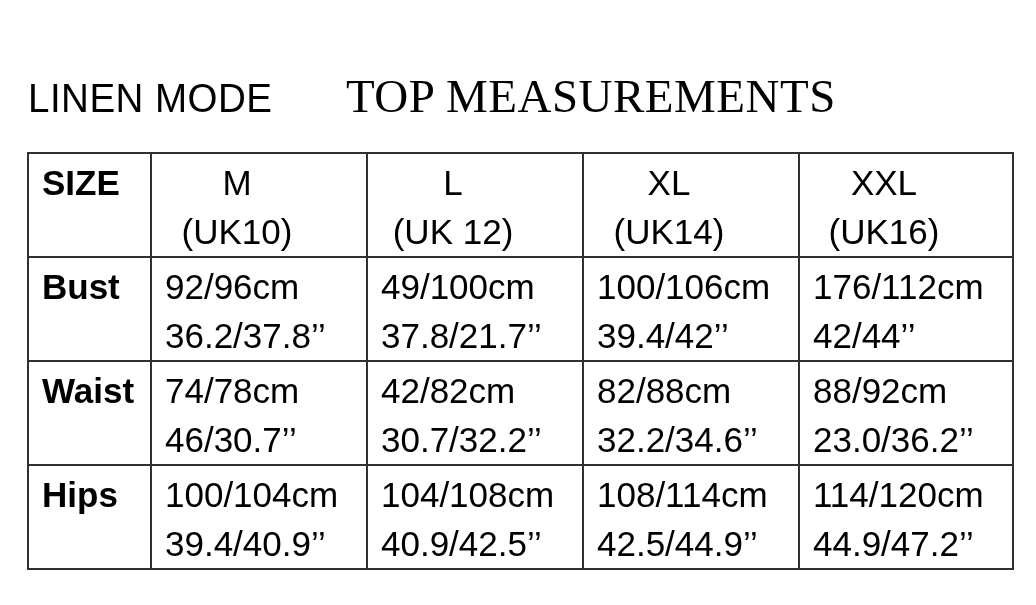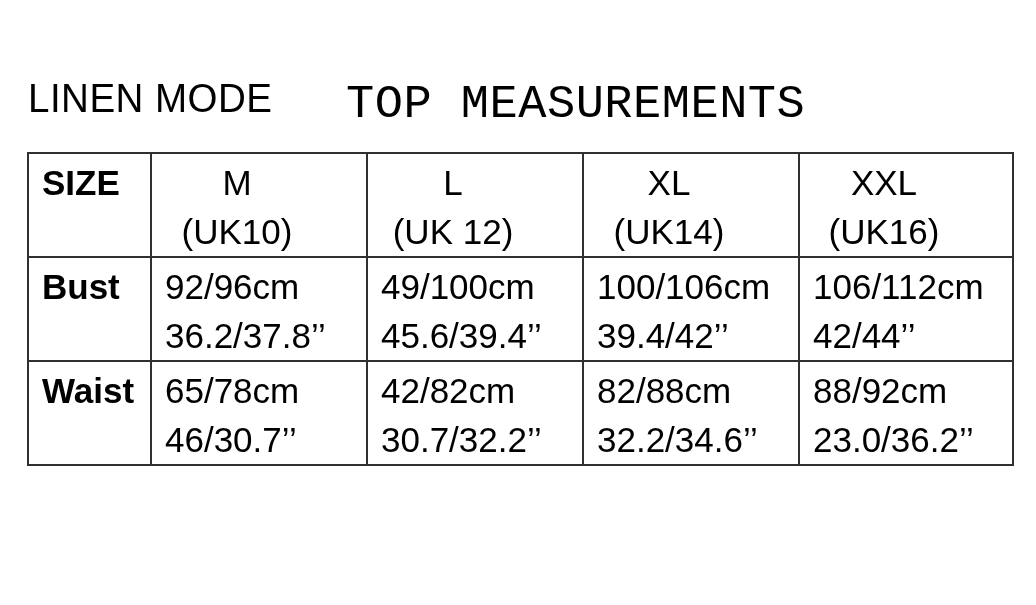--- a/index.html
+++ b/index.html
@@ -24,22 +24,22 @@
     line-height: 1;
     letter-spacing: 0.5px;
     white-space: nowrap;
     transform: scaleX(0.94);
     transform-origin: left top;
   }
 
   .page-title {
     position: absolute;
     left: 346px;
-    top: 81px;
-    font-family: Liberation Mono, monospace;
+    top: 73px;
+    font-family: Liberation Serif, serif;
     font-size: 47px;
     line-height: 1;
     white-space: nowrap;
     letter-spacing: 0.5px;
   }
 
   table.size-table {
     position: absolute;
     left: 27px;
     top: 152px;
@@ -112,46 +112,65 @@
     </tr>
 
     <tr class="data-row">
       <th class="row-label-cell">Bust</th>
       <td>
         <div>92/96cm</div>
         <div>36.2/37.8’’</div>
       </td>
       <td>
         <div>49/100cm</div>
-        <div>45.6/39.4’’</div>
+        <div>37.8/21.7’’</div>
       </td>
       <td>
         <div>100/106cm</div>
         <div>39.4/42’’</div>
       </td>
       <td>
-        <div>106/112cm</div>
+        <div>176/112cm</div>
         <div>42/44’’</div>
       </td>
     </tr>
 
     <tr class="data-row">
       <th class="row-label-cell">Waist</th>
       <td>
-        <div>65/78cm</div>
+        <div>74/78cm</div>
         <div>46/30.7’’</div>
       </td>
       <td>
         <div>42/82cm</div>
         <div>30.7/32.2’’</div>
       </td>
       <td>
         <div>82/88cm</div>
         <div>32.2/34.6’’</div>
       </td>
       <td>
         <div>88/92cm</div>
         <div>23.0/36.2’’</div>
       </td>
     </tr>
 
+    <tr class="data-row">
+      <th class="row-label-cell">Hips</th>
+      <td>
+        <div>100/104cm</div>
+        <div>39.4/40.9’’</div>
+      </td>
+      <td>
+        <div>104/108cm</div>
+        <div>40.9/42.5’’</div>
+      </td>
+      <td>
+        <div>108/114cm</div>
+        <div>42.5/44.9’’</div>
+      </td>
+      <td>
+        <div>114/120cm</div>
+        <div>44.9/47.2’’</div>
+      </td>
+    </tr>
   </tbody>
 </table>
 
 </body></html>

